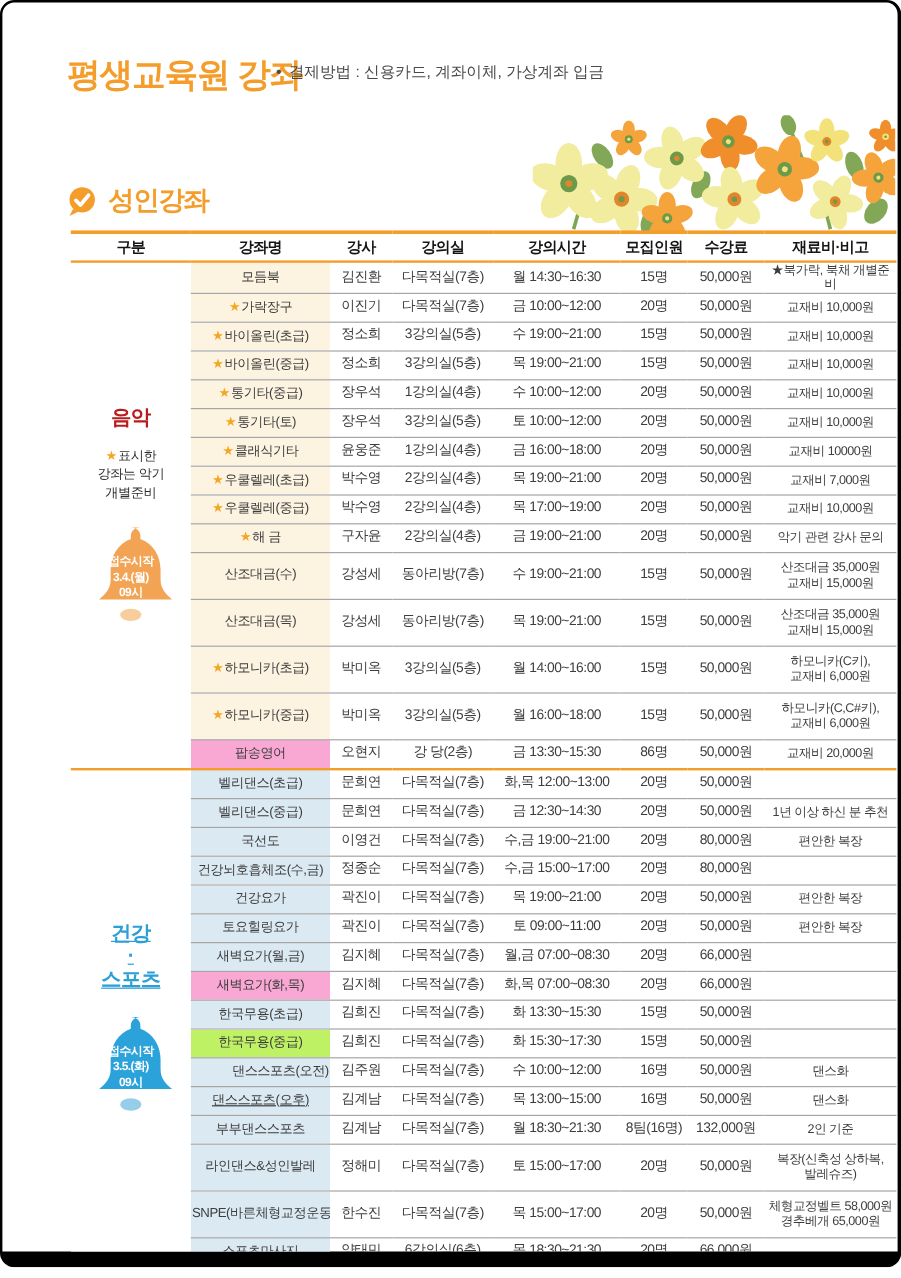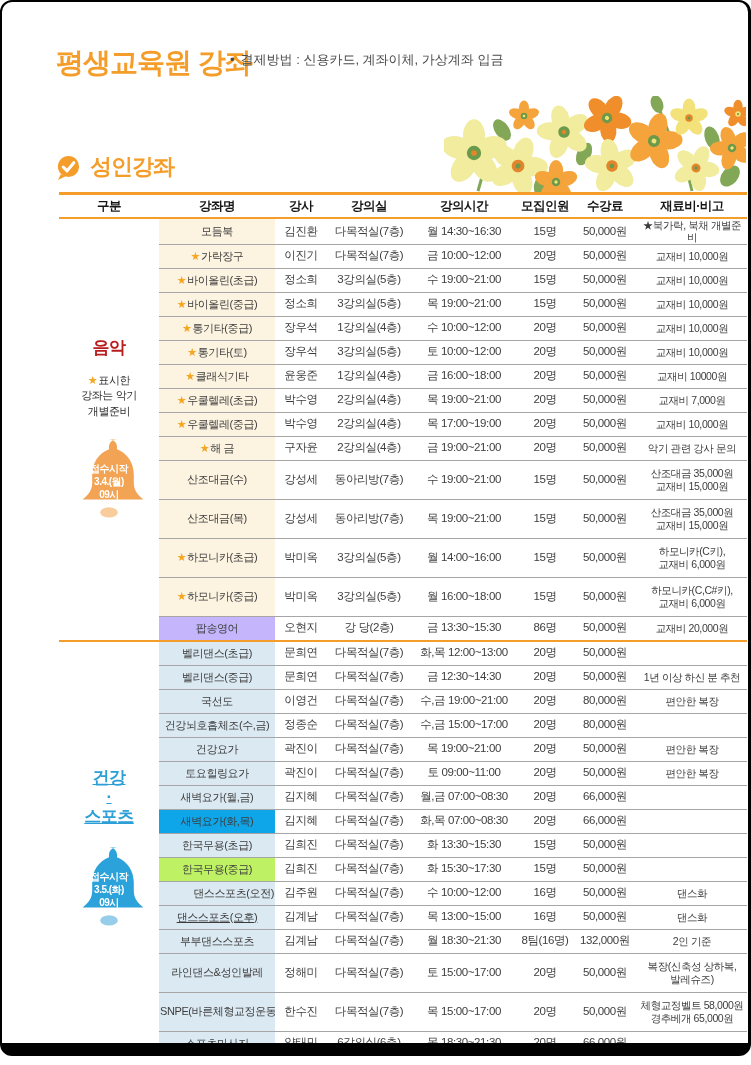--- a/index.html
+++ b/index.html
@@ -324,21 +324,21 @@
           <td class="d name-cell" style="background: rgb(252, 243, 225);"><span class="star">★</span>하모니카(중급)</td>
           <td class="d">박미옥</td>
           <td class="d">3강의실(5층)</td>
           <td class="d">월 16:00~18:00</td>
           <td class="d">15명</td>
           <td class="d">50,000원</td>
           <td class="d note-cell">하모니카(C,C#키),
 교재비 6,000원</td>
         </tr>
         <tr>
-          <td class="d name-cell" style="background: #c4b5fd;">팝송영어</td>
+          <td class="d name-cell" style="background: #f9a8d4;">팝송영어</td>
           <td class="d">오현지</td>
           <td class="d">강 당(2층)</td>
           <td class="d">금 13:30~15:30</td>
           <td class="d">86명</td>
           <td class="d">50,000원</td>
           <td class="d note-cell">교재비 20,000원</td>
         </tr>
       </tbody>
       <tbody class="health">
         <tr>
@@ -414,21 +414,21 @@
         <tr>
           <td class="d name-cell" style="background: rgb(219, 233, 242);">새벽요가(월,금)</td>
           <td class="d">김지혜</td>
           <td class="d">다목적실(7층)</td>
           <td class="d">월,금 07:00~08:30</td>
           <td class="d">20명</td>
           <td class="d">66,000원</td>
           <td class="d note-cell"></td>
         </tr>
         <tr>
-          <td class="d name-cell" style="background: #0ea5e9; text-align: center;">새벽요가(화,목)</td>
+          <td class="d name-cell" style="background: #f9a8d4; text-align: center;">새벽요가(화,목)</td>
           <td class="d">김지혜</td>
           <td class="d">다목적실(7층)</td>
           <td class="d">화,목 07:00~08:30</td>
           <td class="d">20명</td>
           <td class="d">66,000원</td>
           <td class="d note-cell"></td>
         </tr>
         <tr>
           <td class="d name-cell" style="background: rgb(219, 233, 242);">한국무용(초급)</td>
           <td class="d">김희진</td>

